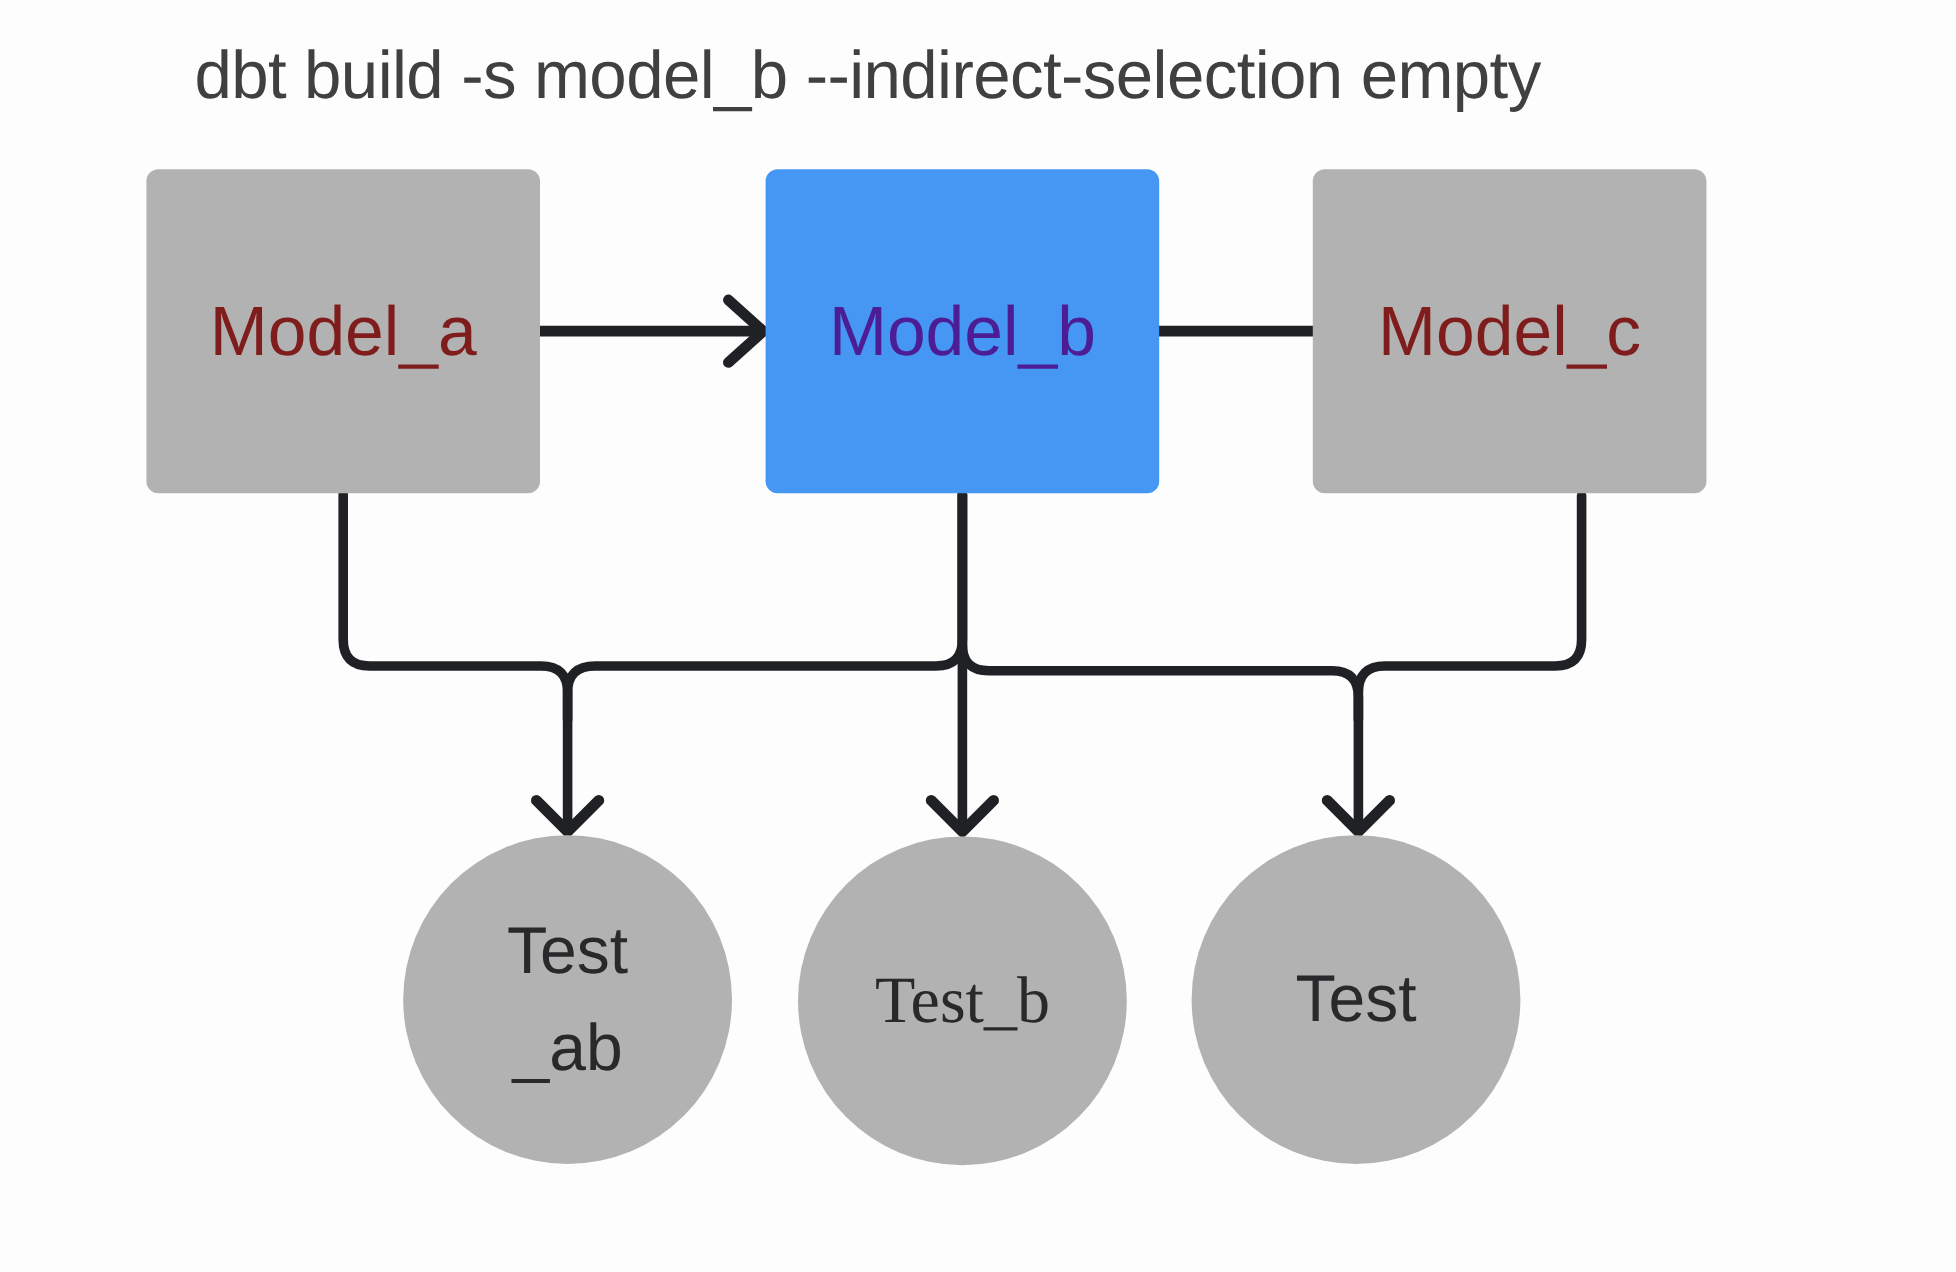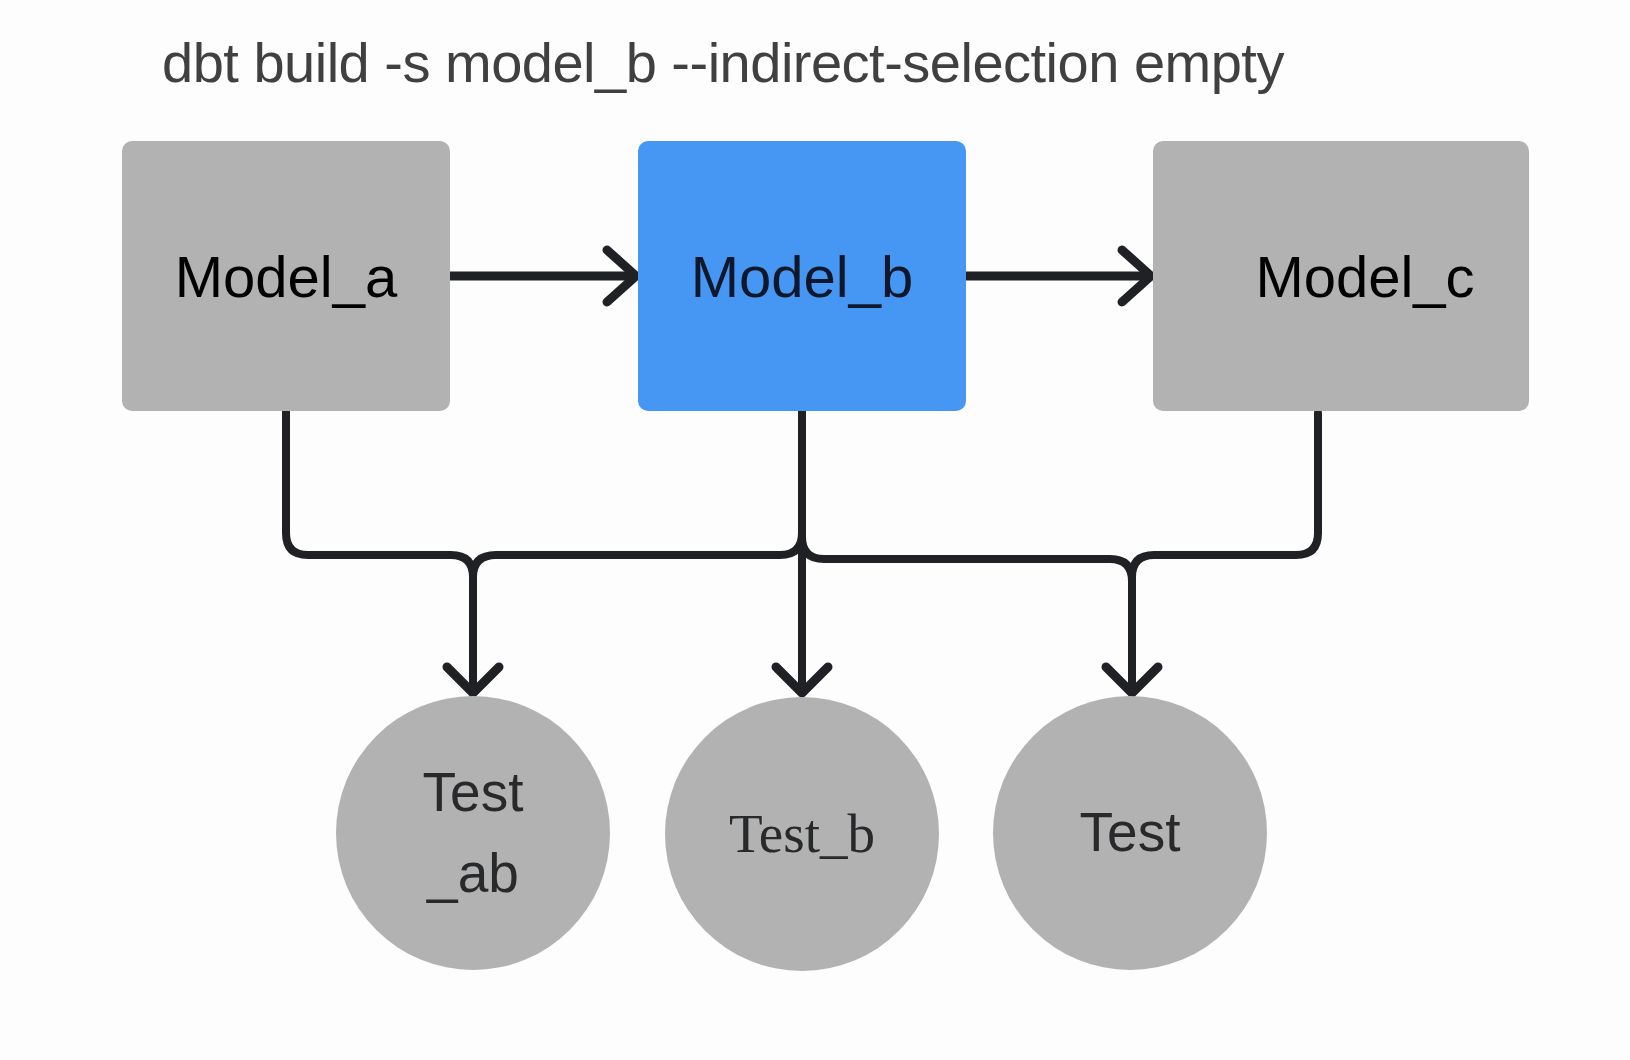--- a/index.html
+++ b/index.html
@@ -30,38 +30,38 @@
     align-items:center;
     justify-content:center;
     text-align:center;
   }
   .model{
     top:141px;
     width:328px;height:270px;
     background:#b2b2b2;
     border-radius:10px;
     font-size:58px;
-    color:#000000;
+    color:#7f1d1d;
   }
   .model.selected{
     background:#4697f3;
-    color:#0f172a;
+    color:#4c1d95;
   }
   .test{
     width:274px;height:274px;
     background:#b2b2b2;
     border-radius:50%;
     font-size:55px;
     color:#28292b;
     flex-direction:column;
     line-height:1.48;
   }
   .model-a{left:122px;}
   .model-b{left:638px;}
-  .model-c{left:1153px;padding-left:48px;}
+  .model-c{left:1094px;}
   .test-ab{left:336px;top:696px;}
   .test-b {left:665px;top:697px;font-family:Liberation Serif, serif;}
   .test-bc{left:993px;top:696px;}
   .lbl{display:block;}
 </style>
 </head>
 <body>
 
 <div class="canvas">
 

